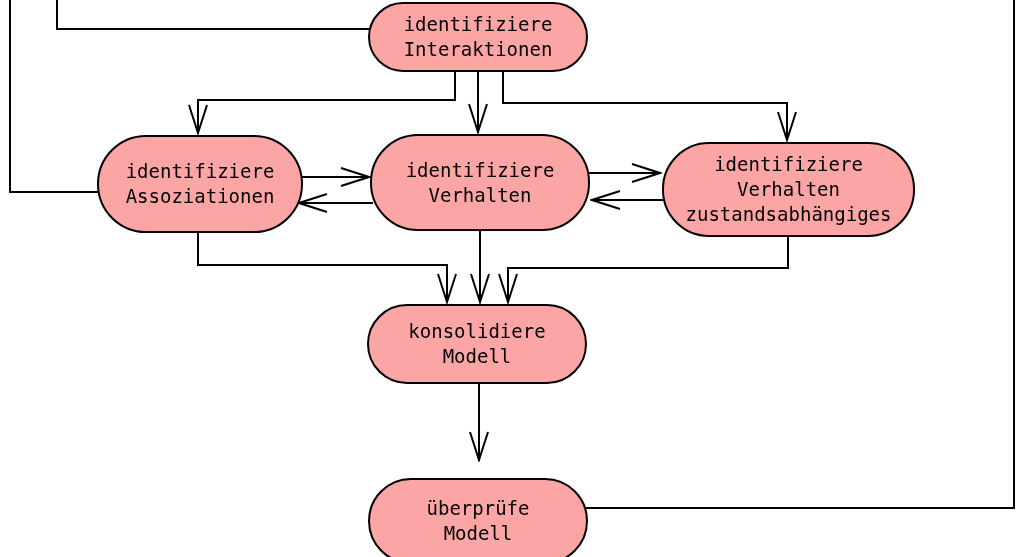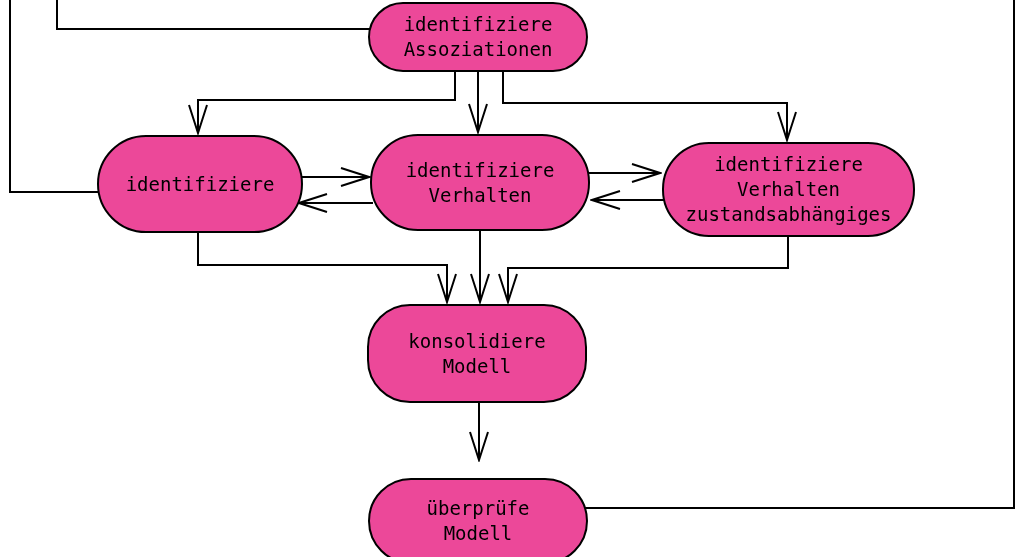--- a/index.html
+++ b/index.html
@@ -14,39 +14,39 @@
   #edges {
     position: absolute;
     left: 0; top: 0;
     width: 1024px; height: 557px;
     z-index: 1;
   }
   .node {
     position: absolute;
     z-index: 2;
     box-sizing: border-box;
-    background: #ec4899;
+    background: #fca5a5;
     border: 2px solid #000000;
     color: #000000;
     display: flex;
     flex-direction: column;
     align-items: center;
     justify-content: center;
     text-align: center;
     font-size: 19px;
     line-height: 25px;
     white-space: nowrap;
   }
   .node span { display: block; }
   
   #node-interaktionen     { left: 368px; top:   2px; width: 220px; height: 70px; border-radius: 35px; }
   #node-assoziationen     { left:  97px; top: 135px; width: 206px; height: 98px; border-radius: 49px; }
   #node-attribute         { left: 370px; top: 134px; width: 220px; height: 97px; border-radius: 48px; }
   #node-zustandsverhalten { left: 662px; top: 142px; width: 253px; height: 95px; border-radius: 47px; }
-  #node-konsolidiere      { left: 367px; top: 304px; width: 220px; height: 99px; border-radius: 43px; text-align: center; }
+  #node-konsolidiere      { left: 367px; top: 304px; width: 220px; height: 80px; border-radius: 43px; text-align: center; }
   #node-ueberpruefe       { left: 368px; top: 478px; width: 220px; height: 86px; border-radius: 43px; }
   polyline, line { stroke: #000000; stroke-width: 2; fill: none; }
 </style>
 </head>
 <body>
 
 <div id="canvas">
 
   <svg id="edges" viewBox="0 0 1024 557" xmlns="http://www.w3.org/2000/svg">
     <defs>
@@ -71,25 +71,26 @@
     <polyline points="480,226 480,302" marker-end="url(#arrow)"></polyline>
     <polyline points="788,232 788,268 508,268 508,302" marker-end="url(#arrow)"></polyline>
 
     <polyline points="479,384 479,460" marker-end="url(#arrow)"></polyline>
 
     <polyline points="584,508 1014,508 1014,0"></polyline>
   </svg>
 
   <div class="node" id="node-interaktionen">
     <span>identifiziere</span>
-    <span>Assoziationen</span>
+    <span>Interaktionen</span>
   </div>
 
   <div class="node" id="node-assoziationen">
     <span>identifiziere</span>
+    <span>Assoziationen</span>
   </div>
 
   <div class="node" id="node-attribute">
     <span>identifiziere</span>
     <span>Verhalten</span>
   </div>
 
   <div class="node" id="node-zustandsverhalten">
     <span>identifiziere</span>
     <span>Verhalten</span>

